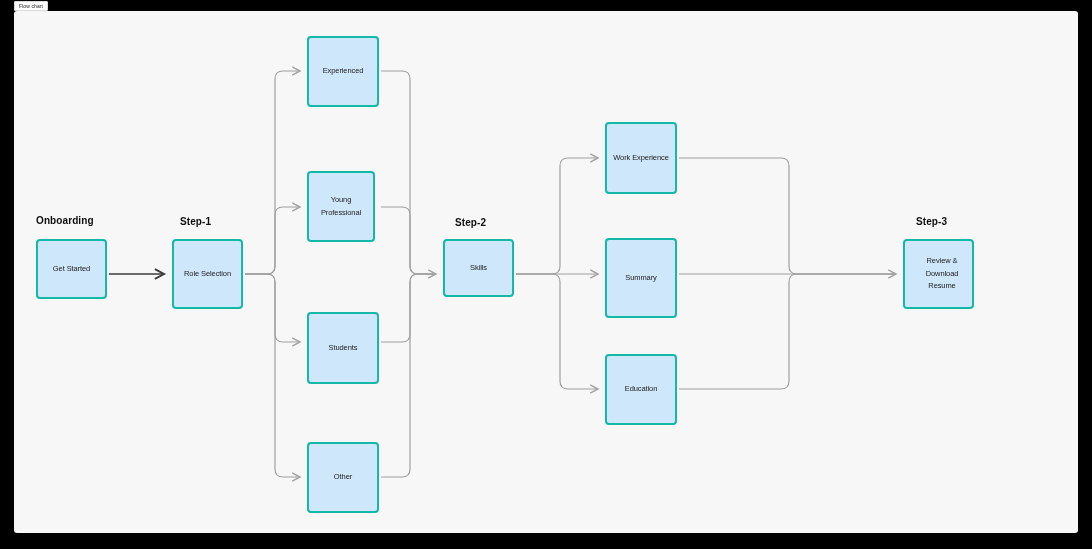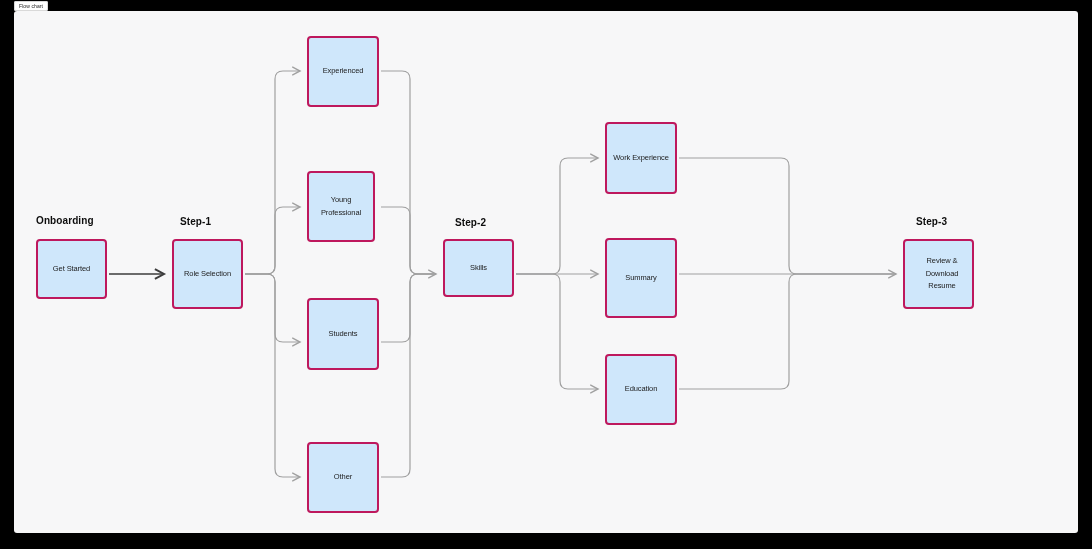--- a/index.html
+++ b/index.html
@@ -4,32 +4,32 @@
 <style>
   html,body{margin:0;padding:0;background:#000;}
   .stage{position:relative;width:1092px;height:549px;background:#000;overflow:hidden;
          font-family:"Liberation Sans","DejaVu Sans",sans-serif;}
   .tab{position:absolute;left:14px;top:1px;height:10px;background:#ffffff;
        border-radius:2px;padding:0 5px;display:flex;align-items:center;
        font-size:5px;color:#1a1a1a;letter-spacing:0.1px;box-shadow:0 0 0 1px #d9d9d9 inset;}
   .canvas{position:absolute;left:14px;top:11px;width:1064px;height:522px;
           background:#f7f7f8;border-radius:3px;}
   .edge-layer{position:absolute;left:0;top:0;width:1092px;height:549px;pointer-events:none;}
-  .node{position:absolute;box-sizing:border-box;background:#cfe7fb;border:2px solid #be185d;
+  .node{position:absolute;box-sizing:border-box;background:#cfe7fb;border:2px solid #14b8a6;
         border-radius:4px;display:flex;align-items:center;justify-content:center;
         text-align:center;font-size:7.5px;line-height:1.7;color:#1c1c1c;
         padding:3px;letter-spacing:-0.1px;cursor:pointer;}
   .heading{position:absolute;font-size:10px;font-weight:600;color:#0d0d0d;
            letter-spacing:0.1px;white-space:nowrap;}
   
   .n-get-started{left:36px;top:239px;width:71px;height:60px;}
   .n-role-selection{left:172px;top:239px;width:71px;height:70px;}
   .n-experienced{left:307px;top:36px;width:72px;height:71px;}
   .n-young-professional{left:307px;top:171px;width:68px;height:71px;}
-  .n-students{left:307px;top:298px;width:72px;height:72px;}
+  .n-students{left:307px;top:312px;width:72px;height:72px;}
   .n-other{left:307px;top:442px;width:72px;height:71px;}
   .n-skills{left:443px;top:239px;width:71px;height:58px;}
   .n-work-experience{left:605px;top:122px;width:72px;height:72px;}
   .n-summary{left:605px;top:238px;width:72px;height:80px;}
   .n-education{left:605px;top:354px;width:72px;height:71px;}
   .n-review{left:903px;top:239px;width:71px;height:70px;padding-left:10px;}
   .h-onboarding{left:36px;top:215px;}
   .h-step1{left:180px;top:216px;}
   .h-step2{left:455px;top:217px;}
   .h-step3{left:916px;top:216px;}

